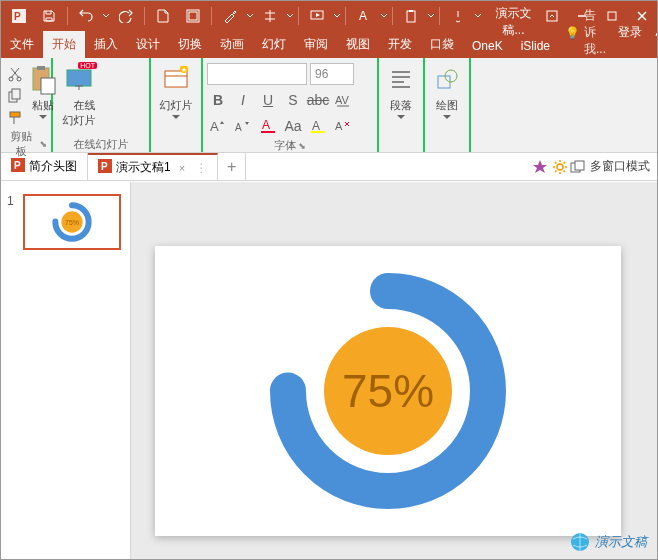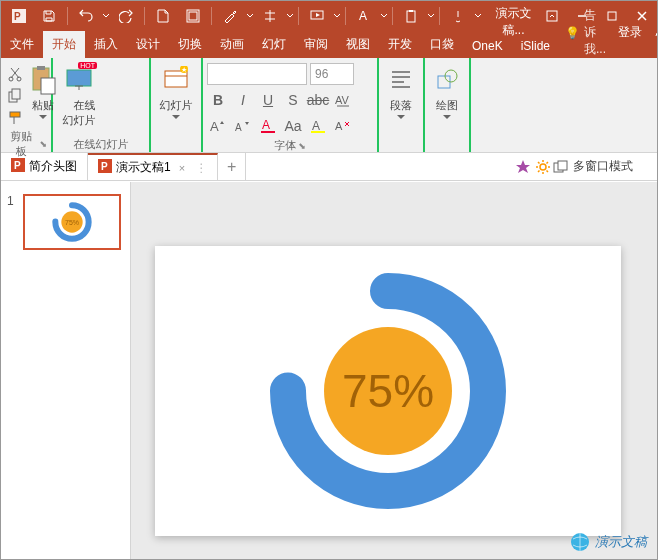--- a/index.html
+++ b/index.html
@@ -27,21 +27,21 @@
 .small-col { display: flex; flex-direction: column; gap: 2px; padding-top: 4px; }
 .small-btn { width: 20px; height: 20px; display: flex; align-items: center; justify-content: center; cursor: pointer; }
 .font-group .row { display: flex; align-items: center; gap: 3px; height: 24px; }
 .font-name { width: 100px; height: 22px; border: 1px solid #c0c0c0; background: #fff; font-size: 12px; padding: 0 4px; color: #888; }
 .font-size { width: 44px; height: 22px; border: 1px solid #c0c0c0; background: #fff; font-size: 12px; padding: 0 4px; color: #888; }
 .fbtn { width: 22px; height: 22px; display: flex; align-items: center; justify-content: center; cursor: pointer; font-size: 14px; color: #666; }
 .doc-bar { height: 28px; border-bottom: 1px solid #d4d4d4; display: flex; align-items: center; font-size: 12px; background: #fff; }
 .doc-tab { height: 100%; display: flex; align-items: center; gap: 4px; padding: 0 10px; border-right: 1px solid #d4d4d4; cursor: pointer; position: relative; }
 .doc-tab.active { border-top: 2px solid #B7472A; background: #fff; }
 .doc-new { width: 28px; height: 100%; display: flex; align-items: center; justify-content: center; border-right: 1px solid #d4d4d4; cursor: pointer; color: #888; font-size: 16px; }
-.doc-right { margin-left: auto; display: flex; align-items: center; padding-right: 24px; }
+.doc-right { margin-left: auto; display: flex; align-items: center; padding-right: 7px; }
 .doc-right-btn { width: 20px; height: 20px; display: flex; align-items: center; justify-content: center; cursor: pointer; }
 .workspace { position: absolute; top: 181px; left: 0; right: 0; bottom: 0; display: flex; background: #eaeaea; }
 .thumbs { width: 130px; background: #fff; border-right: 1px solid #d4d4d4; padding-top: 12px; }
 .thumb-row { display: flex; padding: 0 6px; gap: 6px; }
 .thumb-num { font-size: 12px; color: #555; width: 10px; }
 .thumb { width: 98px; height: 56px; border: 2px solid #D35230; background: #fff; display: flex; align-items: center; justify-content: center; cursor: pointer; }
 .canvas-area { flex: 1; position: relative; overflow: hidden; }
 .slide { position: absolute; top: 64px; left: 24px; width: 466px; height: 290px; background: #fff; box-shadow: 0 2px 8px rgba(0,0,0,0.25); display: flex; align-items: center; justify-content: center; }
 .progress-ring { position: relative; width: 240px; height: 240px; }
 .ring-text { position: absolute; top: 50%; left: 50%; transform: translate(-50%, -50%); font-size: 46px; color: #a16207; font-weight: 300; }

